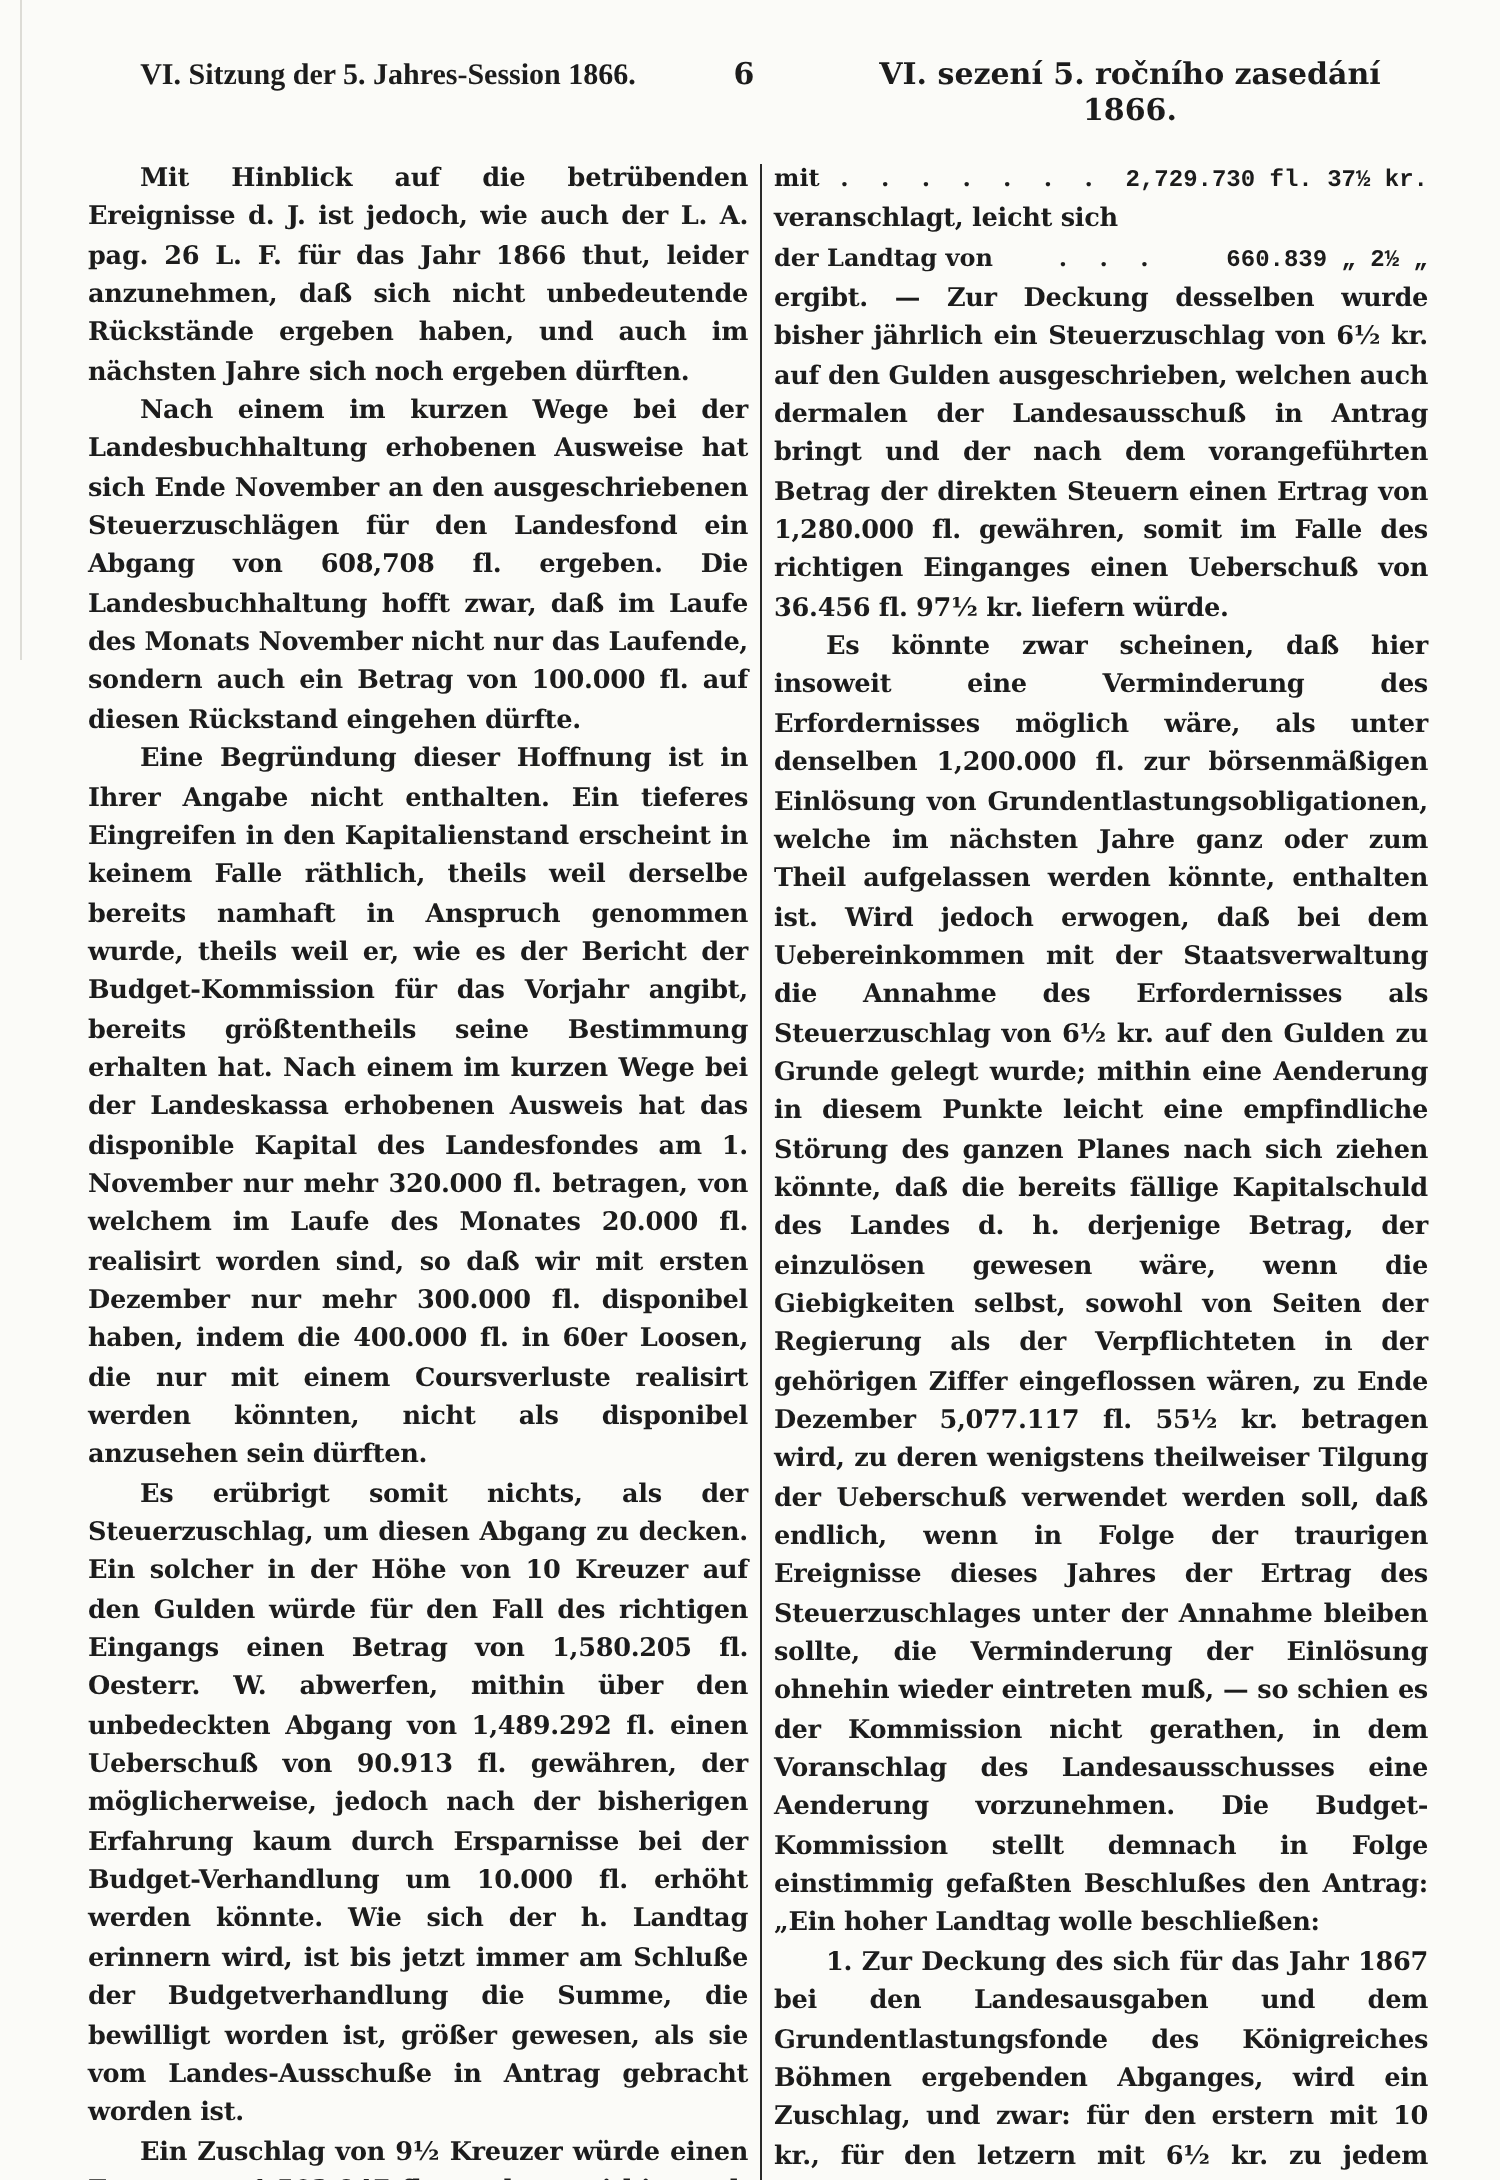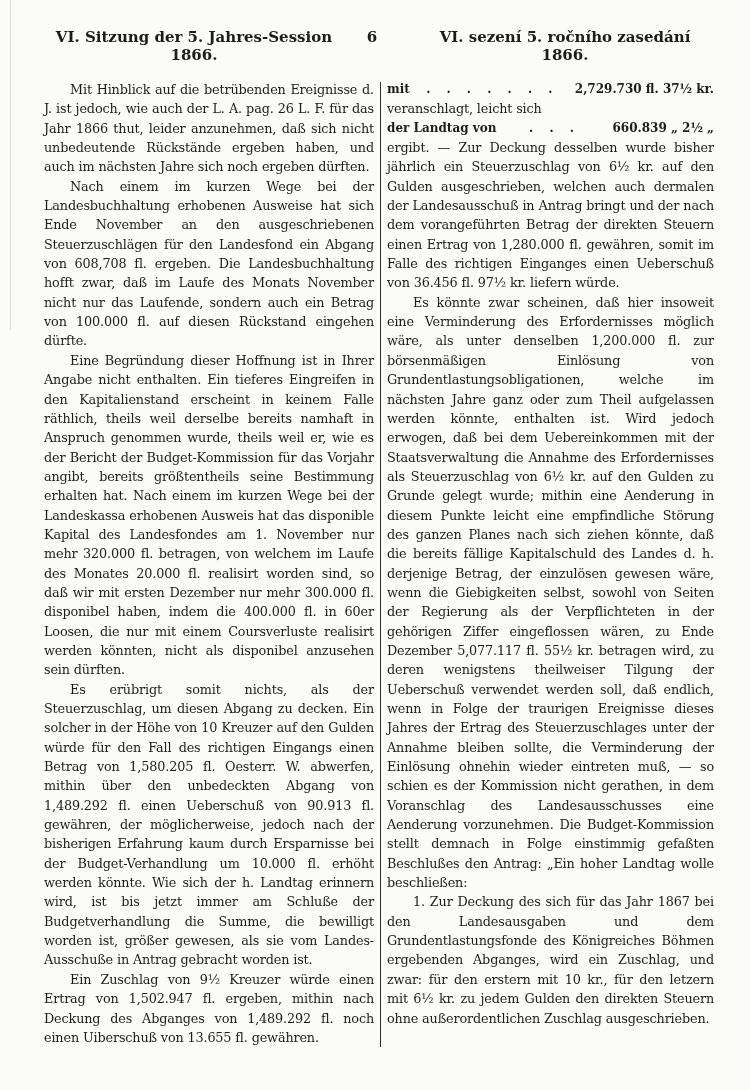--- a/index.html
+++ b/index.html
@@ -19,50 +19,50 @@
   }
   .scan-edge {
     position: absolute; left: 10px; top: 0;
     width: 1px; height: 330px; background: #dddcd6;
   }
   .header {
     display: flex; align-items: baseline;
     font-weight: bold; font-size: 15px;
     margin-bottom: 16px;
   }
-  .h-left  { width: 300px; text-align: center; }
+  .h-left  { width: 300px; text-align: center; font-family: Liberation Serif, serif; }
   .h-num   { width: 56px;  text-align: center; }
   .h-right { flex: 1;      text-align: center; margin-left: 16px; }
   .columns { display: flex; align-items: stretch; }
   .col-left  { width: 330px; }
   .divider   { width: 1px; background: #2a2a2a; margin: 2px 6px 0 6px; }
   .col-right { flex: 1; }
 
   p { margin: 0; }
   .g {  
-    font-weight: normal;
+    font-weight: bold;
     font-size: 12.8px;
     line-height: 19.35px;
     letter-spacing: -0.15px;
     text-align: justify;
   }
   .ind { text-indent: 26px; }
   .ledger {
     display: flex; align-items: baseline;
     font-weight: bold; font-size: 12px; line-height: 19.35px;
     white-space: nowrap;
   }
   .ledger .dots {
     flex: 1; overflow: hidden;
     text-align: center;
     letter-spacing: 6px;
     padding: 0 8px;
     font-weight: bold;
   }
-  .ledger .amount { text-align: right; }
+  .ledger .amount { text-align: right; font-family: Liberation Mono, monospace; }
 </style>
 </head>
 <body>
 
 <div class="page">
   <div class="scan-edge"></div>
 
   <div class="header">
     <div class="h-left">VI. Sitzung der 5. Jahres-Session 1866.</div>
     <div class="h-num">6</div>

